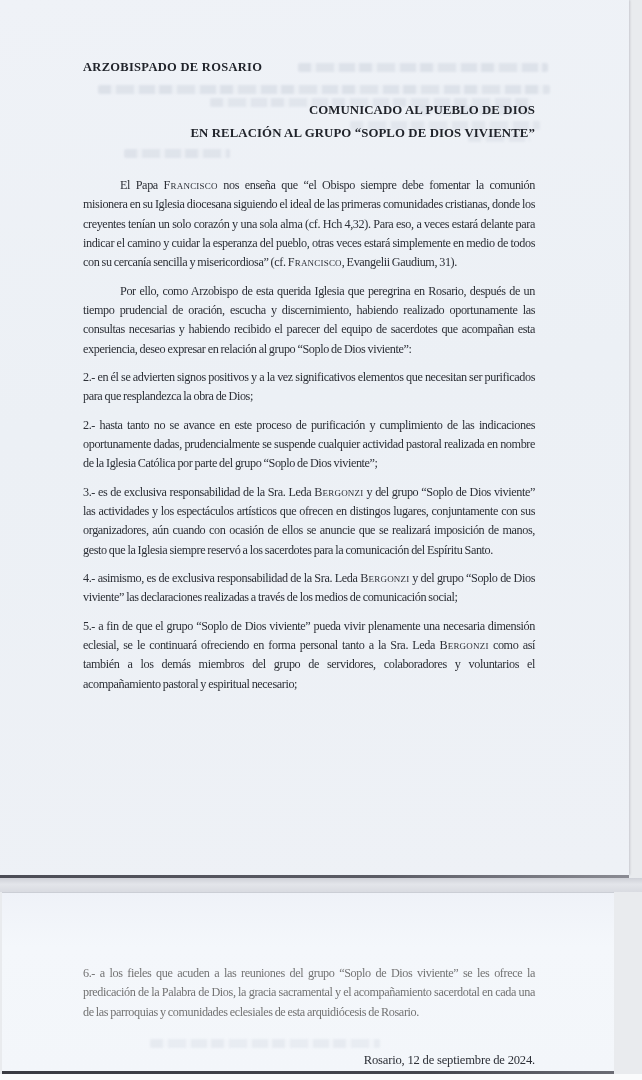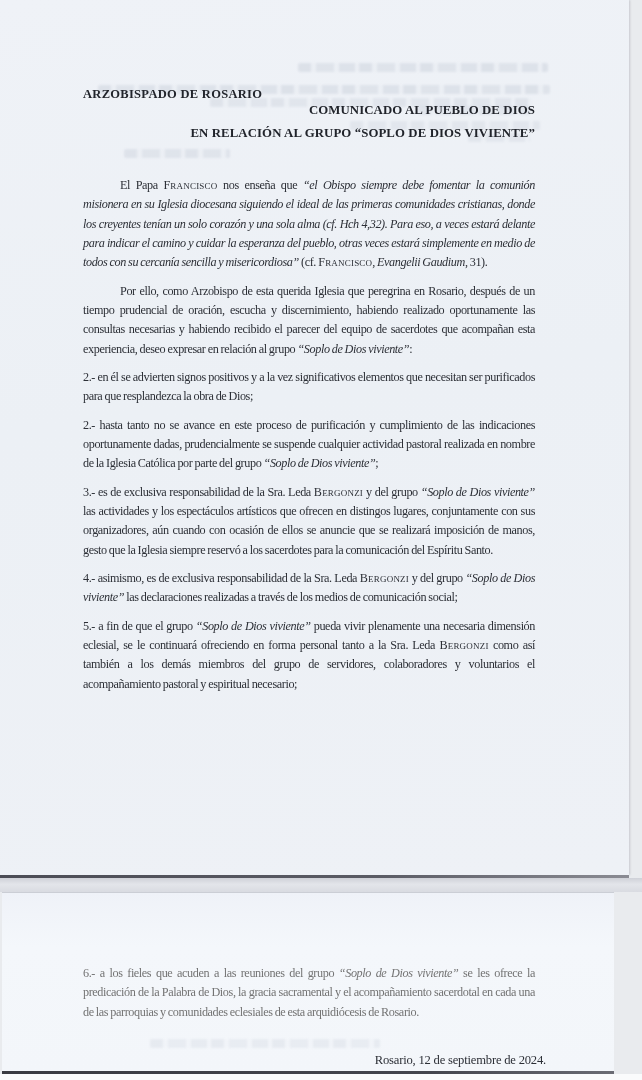--- a/index.html
+++ b/index.html
@@ -18,42 +18,42 @@
   .page2{
     position:absolute;left:2px;top:892px;width:612px;height:179px;
     background:linear-gradient(180deg,#eff2f8 0%,#f4f7fb 30%,#f3f6fa 100%);
     border-top:1px solid #cbced5;
   }
   .page2-edge{position:absolute;left:2px;top:1071px;width:612px;height:3px;background:linear-gradient(90deg,#3a3b42,#45464e 70%,#6b6c74);}
   .below-strip{position:absolute;left:0;top:1074px;width:642px;height:6px;background:#fafbfc;}
 
   .letterhead{
     position:absolute;left:83px;top:60px;
-    font-weight:bold;font-size:12.5px;letter-spacing:.3px;color:#21242b;margin-top:27px;
+    font-weight:bold;font-size:12.5px;letter-spacing:.3px;color:#21242b;
   }
   .title{
     position:absolute;left:83px;top:99px;width:452px;text-align:right;
     font-weight:bold;font-size:12.8px;line-height:23.3px;letter-spacing:.1px;color:#21242b;
   }
   .body1{
     position:absolute;left:83px;top:176px;width:452px;
     font-size:12.2px;line-height:19.33px;letter-spacing:-.4px;word-spacing:-.5px;
     color:#2c2f36;text-align:justify;hyphens:none;
   }
   .body2{
     position:absolute;left:83px;top:964px;width:452px;
     font-size:12.2px;line-height:19.33px;letter-spacing:-.4px;word-spacing:-.5px;
     color:#737373;text-align:justify;hyphens:none;
   }
   .para{margin:0 0 9px 0;}
   .indent{text-indent:37px;}
-  .i{font-style:italic;}
+  .i{}
   .sc{font-variant:small-caps;letter-spacing:.2px;margin-top:7px;}
   .dateline{
-    position:absolute;left:94px;top:1051px;width:452px;text-align:right;
+    position:absolute;left:83px;top:1051px;width:452px;text-align:right;
     font-size:12.6px;line-height:19px;letter-spacing:-.2px;color:#2c2f36;
   }
   .ghost{
     position:absolute;height:9px;border-radius:2px;filter:blur(1.3px);opacity:.5;
     background:repeating-linear-gradient(90deg,
       rgba(148,158,178,.38) 0 13px, rgba(148,158,178,.06) 13px 18px,
       rgba(148,158,178,.33) 18px 36px, rgba(148,158,178,.05) 36px 41px,
       rgba(148,158,178,.36) 41px 57px, rgba(148,158,178,.05) 57px 61px);
   }
 </style>

